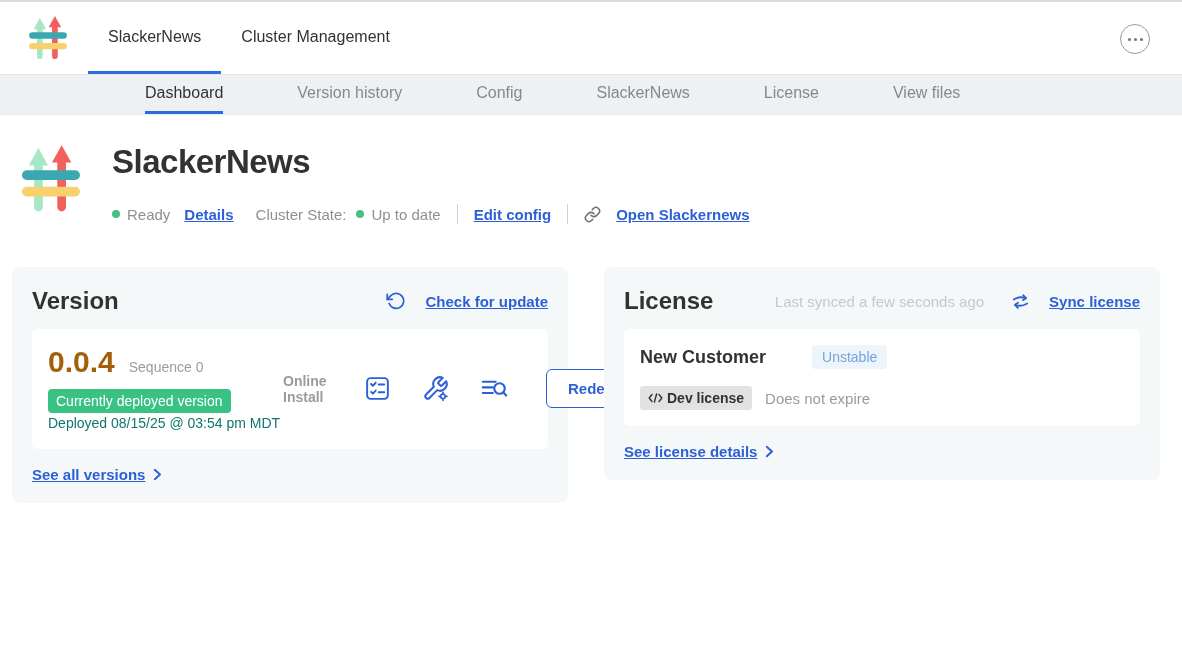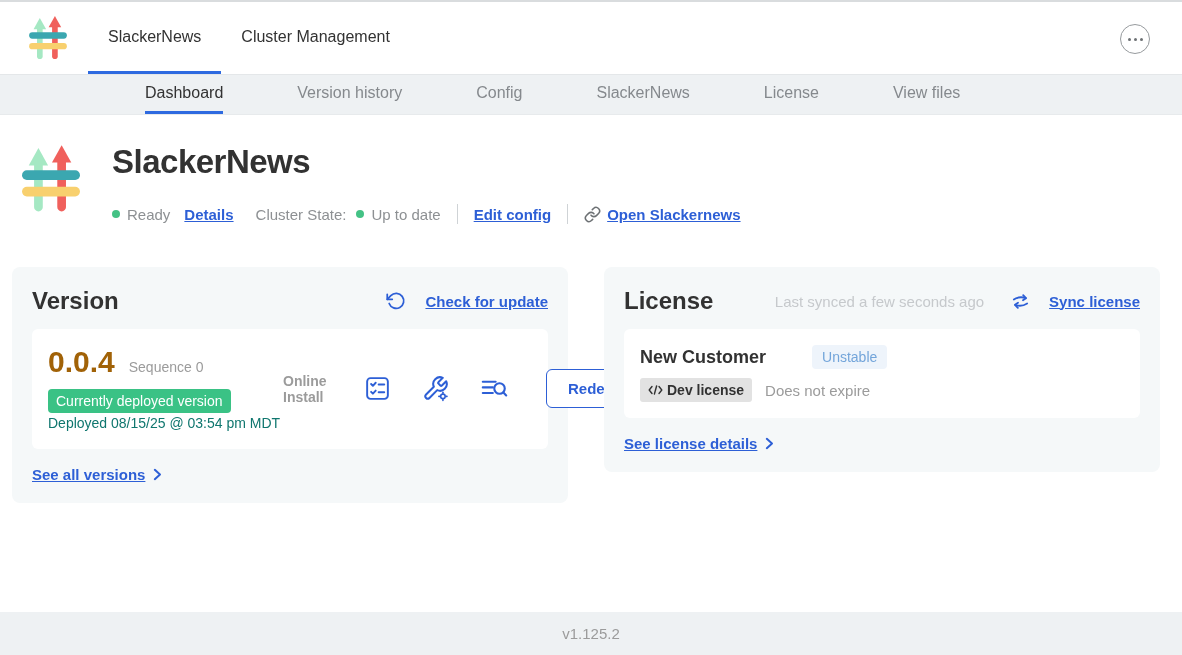--- a/index.html
+++ b/index.html
@@ -49,21 +49,21 @@
   .app-header-text { margin-left:32px; }
   .app-title { font-size:33px; font-weight:700; letter-spacing:-0.5px; color:#323232; }
   .status-row { display:flex; align-items:center; margin-top:23px; font-size:15px; color:#8d9093; }
   .dot { width:8px; height:8px; border-radius:50%; background:#44c285; display:inline-block; }
   .status-row .gap-s { margin-left:7px; }
   a.blue-link { color:#2d5fd6; font-weight:700; text-decoration:underline; cursor:pointer; }
   .status-row a.blue-link { margin-left:14px; }
   .cluster-label { margin-left:22px; }
   .status-row .dot2 { margin-left:10px; }
   .vdivider { width:1px; height:20px; background:#cfd3d6; margin:0 16px; }
-  .linkicon-wrap { display:flex; align-items:center; gap:6px;justify-content:center; }
+  .linkicon-wrap { display:flex; align-items:center; gap:15px;justify-content:center; }
   .status-row .linkicon-wrap a.blue-link { margin-left:0; }
 
   
   .cards { display:flex; gap:36px; margin:43px 0 0 12px; align-items:flex-start; }
   .card { width:556px; background:#f5f8f9; border-radius:8px; padding:20px; }
   .card-head { display:flex; align-items:center; margin-bottom:14px; }
   .card-title { font-size:24px; font-weight:700; color:#323232; }
   .card-head-right { margin-left:auto; display:flex; align-items:center; gap:19px; font-size:15px; }
   .inner-box { background:#fff; border-radius:6px; padding:16px; }
 
@@ -89,21 +89,21 @@
   .see-link-row { display:flex; align-items:center; gap:8px; margin-top:17px; font-size:15px; }
 
   
   .last-synced { color:#c6c9cc; font-size:15px; margin-right:8px; }
   .cust-row { display:flex; align-items:center;gap:33px; }
   .cust-name { font-size:18px; font-weight:700; color:#323232; }
   .unstable-badge {
     margin-left:13px; background:#eef4fb; color:#73a5da; font-size:14px;
     padding:4px 10px; border-radius:4px;
   }
-  .lic-meta-row { display:flex; align-items:center; margin-top:9px; }
+  .lic-meta-row { display:flex; align-items:center; margin-top:17px; }
   .dev-tag {
     display:flex; align-items:center; gap:4px; background:#e2e2e2; color:#323232;
     font-size:14px; font-weight:700; padding:4px 8px; border-radius:3px;
   }
   .expiry { margin-left:13px; font-size:15px; color:#9b9b9b; }
 
   
   .footer {
     flex:0 0 43px; background:#eef1f3; display:flex; align-items:center; justify-content:center;
     font-size:15px; color:#9b9b9b;
@@ -297,17 +297,14 @@
             <svg width="9" height="13" viewBox="0 0 9 13" fill="none" stroke="#2d5fd6" stroke-width="2" stroke-linecap="round" stroke-linejoin="round">
               <polyline points="1.8 1.8 7 6.5 1.8 11.2"></polyline>
             </svg>
           </span>
         </div>
       </div>
 
     </div>
   </div>
 
-  <div class="footer">
-    <span>v1.125.2</span>
-  </div>
 
 </div>
 
 </body></html>

